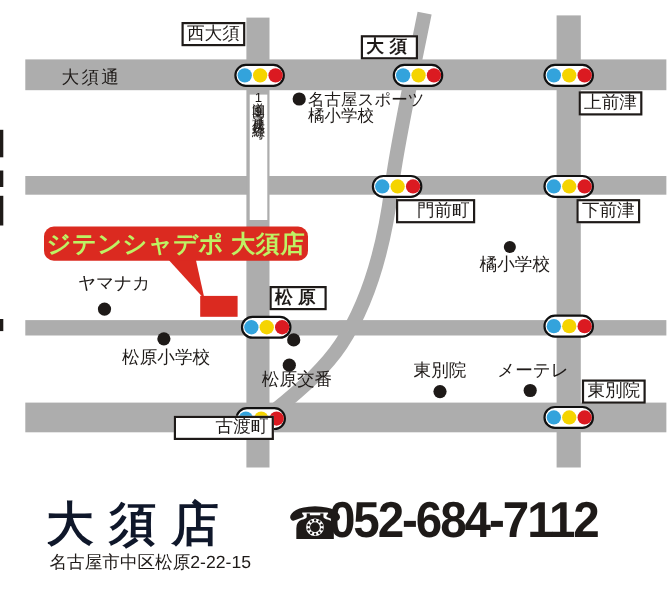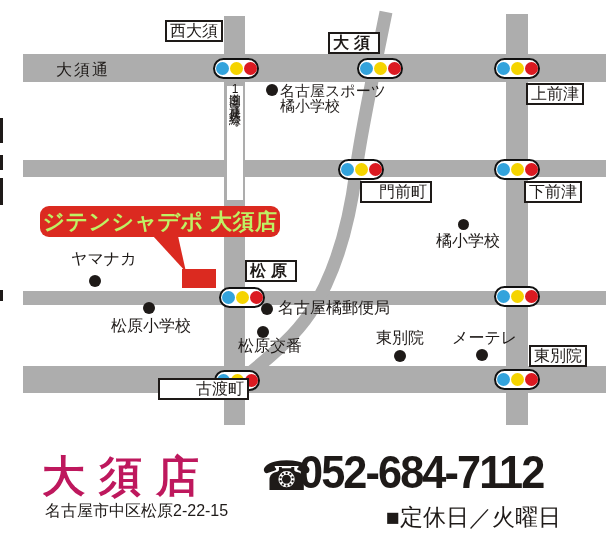--- a/index.html
+++ b/index.html
@@ -36,21 +36,21 @@
 
   
   .banner{position:absolute;left:40px;top:206px;width:240px;height:31px;background:#db2a20;border-radius:9px;display:flex;align-items:center;justify-content:center;}
   .banner span{color:#bef264;font-weight:bold;font-size:22px;letter-spacing:0.5px;white-space:nowrap;}
   .store-marker{position:absolute;left:182px;top:269px;width:34px;height:19px;background:#db2a20;}
 
   
   .edge-mark{position:absolute;left:0;width:3px;background:#1e1a18;}
 
   
-  .store-name{position:absolute;left:42px;top:448px;font-size:43px;font-weight:bold;letter-spacing:14px;color:#be185d;white-space:nowrap;}
+  .store-name{position:absolute;left:42px;top:448px;font-size:43px;font-weight:bold;letter-spacing:14px;color:#0f172a;white-space:nowrap;}
   .phone-icon{position:absolute;left:261px;top:452px;font-size:41px;color:#1e1a18;}
   .phone-number{position:absolute;left:299px;top:445px;font-size:46px;font-weight:bold;letter-spacing:-2px;transform:scaleX(0.94);transform-origin:left center;color:#1e1a18;white-space:nowrap;}
   .address{position:absolute;left:45px;top:501px;font-size:16px;color:#1e1a18;white-space:nowrap;}
   .closed{position:absolute;left:386px;top:502px;font-size:23px;color:#1e1a18;white-space:nowrap;}
 </style>
 </head>
 <body>
 
 <div id="stage">
 
@@ -141,35 +141,33 @@
   <div class="dot" style="left:458px;top:219px;width:11px;height:11px;"></div>
   <div class="poi" style="left:436px;top:233px;">橘小学校</div>
 
   <div class="poi" style="left:71px;top:251px;text-align:center;">ヤマナカ</div>
   <div class="dot" style="left:89px;top:275px;"></div>
 
   <div class="dot" style="left:143px;top:302px;"></div>
   <div class="poi" style="left:111px;top:318px;">松原小学校</div>
 
   <div class="dot" style="left:261px;top:303px;"></div>
-  <div class="poi" style="left:278px;top:300px;">名古屋橘郵便局</div>
 
   <div class="dot" style="left:257px;top:326px;"></div>
   <div class="poi" style="left:238px;top:338px;">松原交番</div>
 
   <div class="poi" style="left:376px;top:330px;">東別院</div>
   <div class="dot" style="left:394px;top:350px;"></div>
 
   <div class="poi" style="left:452px;top:330px;font-family:Liberation Serif, serif;">メーテレ</div>
   <div class="dot" style="left:476px;top:349px;"></div>
 
   <div class="banner">
     <span>ジテンシャデポ 大須店</span>
   </div>
   <div class="store-marker"></div>
 
   <div class="store-name">大須店</div>
   <div class="phone-icon">☎</div>
   <div class="phone-number">052-684-7112</div>
   <div class="address">名古屋市中区松原2-22-15</div>
-  <div class="closed">■定休日／火曜日</div>
 
 </div>
 
 </body></html>

